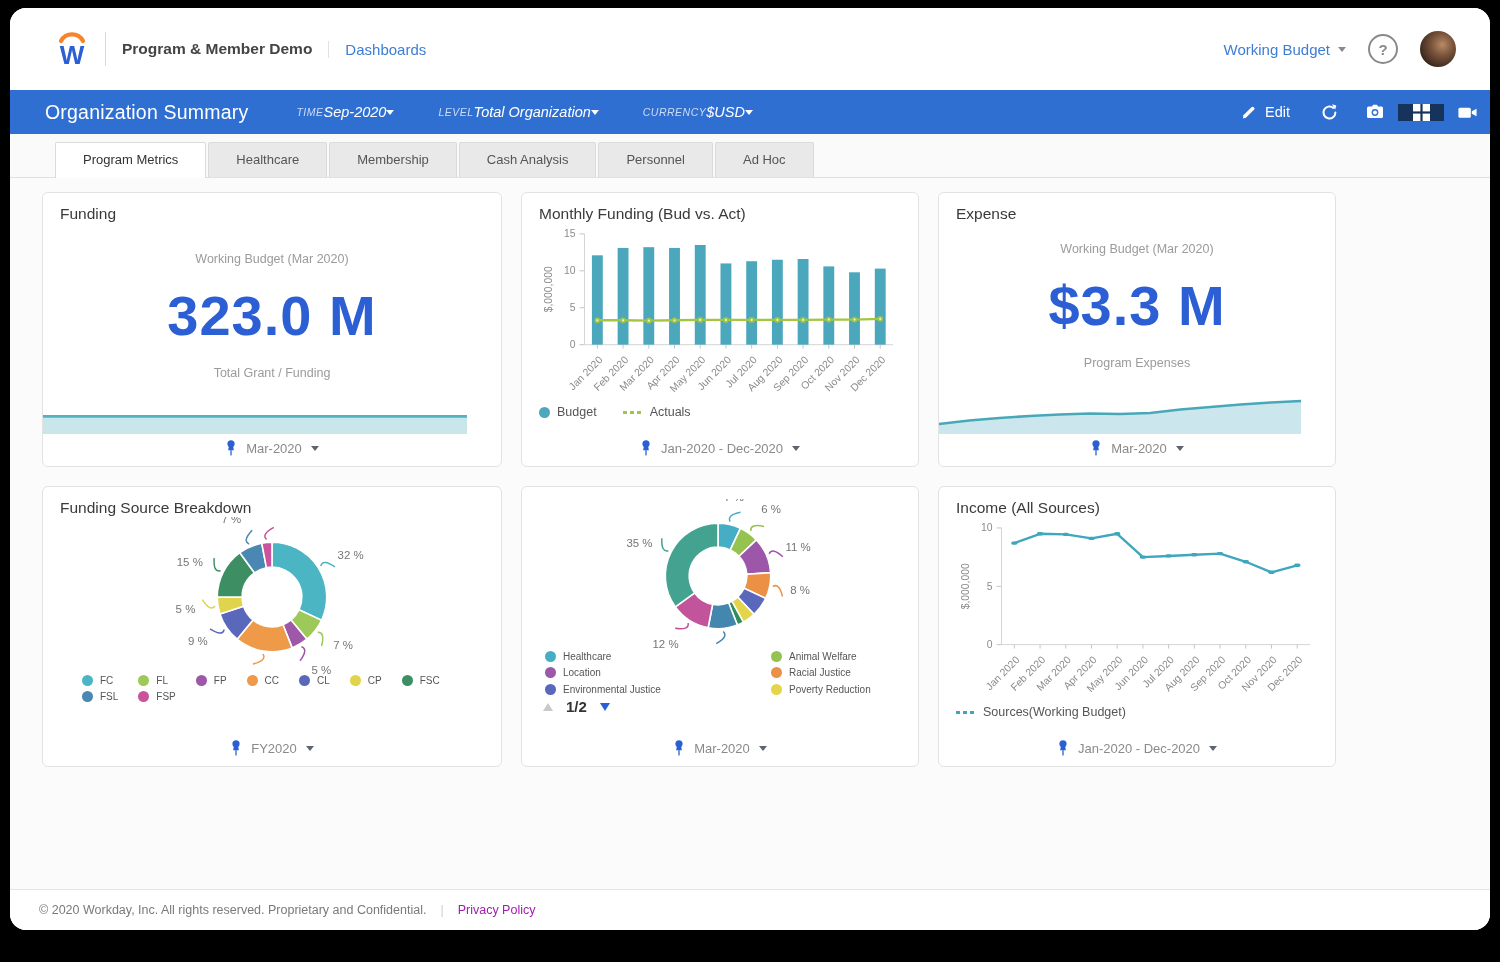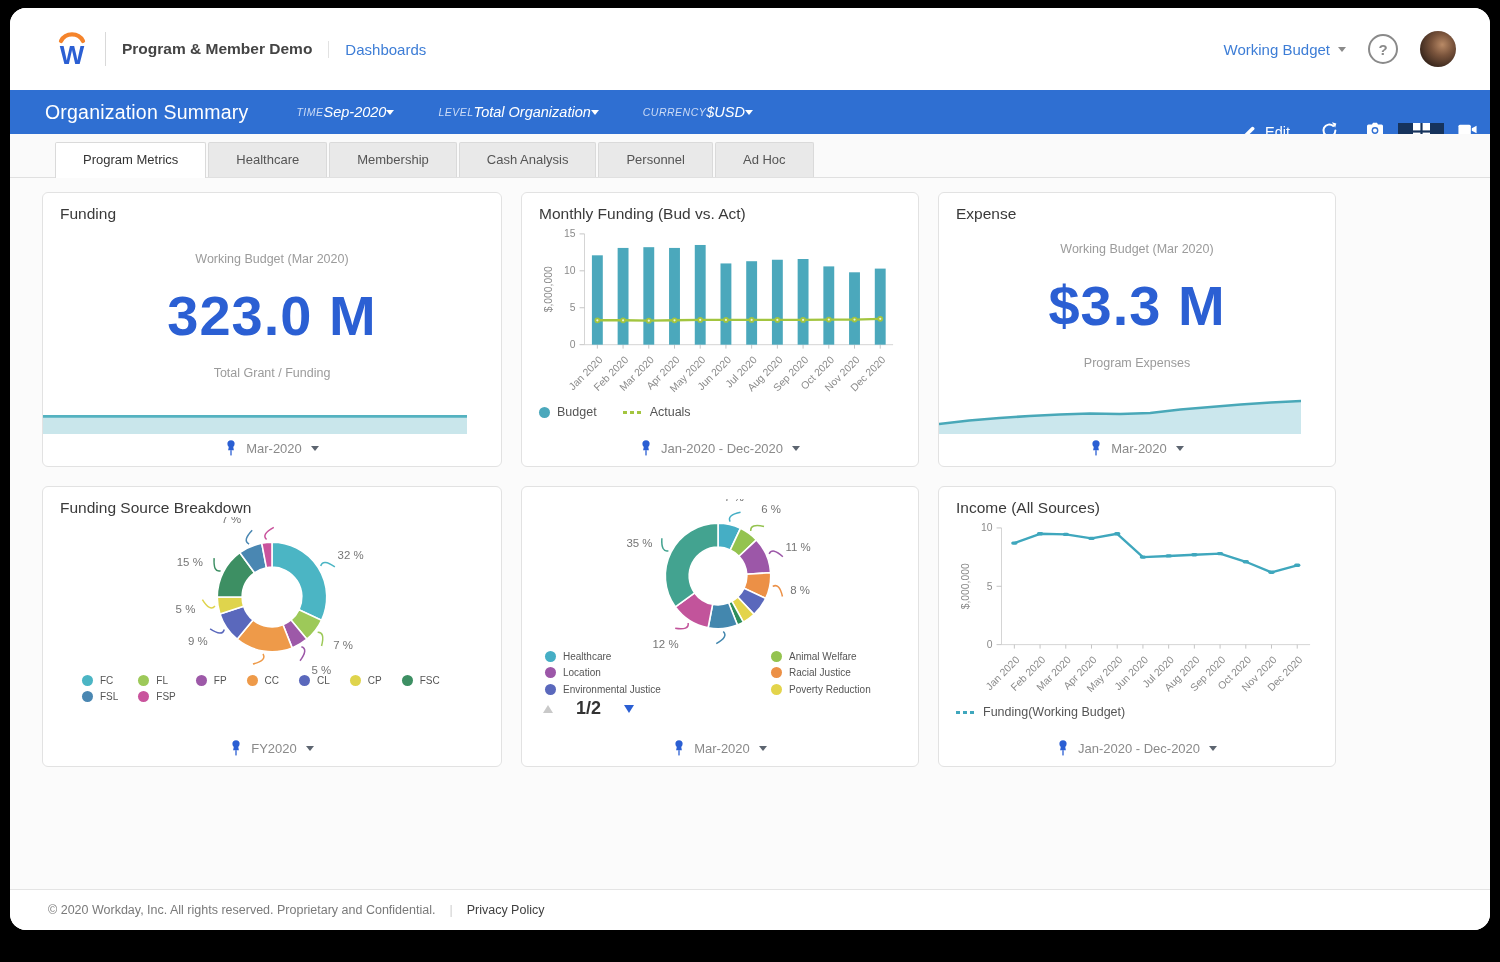--- a/index.html
+++ b/index.html
@@ -13,21 +13,21 @@
   .top-right{margin-left:auto;display:flex;align-items:center;gap:22px;}
   .budget-sel{display:flex;align-items:center;gap:8px;color:#3D7DD6;font-size:15px;cursor:pointer;}
   .help{width:26px;height:26px;border:2px solid #8a8a8a;border-radius:50%;color:#8a8a8a;font-size:15px;font-weight:700;display:flex;align-items:center;justify-content:center;cursor:pointer;}
   .avatar{width:36px;height:36px;border-radius:50%;background:radial-gradient(circle at 62% 38%, #b98a66 0%, #7a543c 35%, #34231a 78%, #1c120c 100%);cursor:pointer;}
   
   .bluebar{height:44px;background:#2F6FD2;display:flex;align-items:center;padding-left:35px;color:#fff;flex:0 0 auto;}
   .org-title{font-size:19.5px;font-weight:400;letter-spacing:.2px;margin-right:48px;}
   .filter{display:flex;align-items:center;margin-right:44px;cursor:pointer;font-style:italic;}
   .filter .flabel{font-size:10.5px;letter-spacing:.5px;color:#cddcf6;}
   .filter .fvalue{font-size:14.5px;color:#fff;}
-  .blue-actions{margin-left:auto;display:flex;align-items:flex-end;height:56px;}
+  .blue-actions{margin-left:auto;display:flex;align-items:center;height:56px;}
   .act-btn{display:flex;align-items:center;gap:8px;padding:0 16px;color:#fff;font-size:14.5px;cursor:pointer;}
   .act-btn.tile{width:46px;justify-content:center;padding:0;}
   .act-btn.active{background:#16335C;}
   .caret{display:inline-block;width:0;height:0;border-left:4.5px solid transparent;border-right:4.5px solid transparent;border-top:5.5px solid #5d6570;}
   .caret.w{border-top-color:#fff;}
   .caret.g{border-top-color:#8a8a8a;}
   
   .tabs{background:#fafafa;display:flex;align-items:flex-end;padding:8px 0 0 45px;border-bottom:1px solid #e0e0e0;flex:0 0 auto;}
   .tab{background:#e9e9e9;border:1px solid #dadada;border-bottom:none;padding:9px 27px 10px;font-size:13px;color:#555;cursor:pointer;margin-right:2px;border-radius:2px 2px 0 0;}
   .tab.active{background:#fff;color:#333;position:relative;margin-bottom:-1px;padding-bottom:11px;}
@@ -43,27 +43,27 @@
   .pin-row{flex:0 0 auto;margin-top:auto;display:flex;align-items:center;justify-content:center;gap:9px;padding-top:6px;cursor:pointer;}
   .pin-label{font-size:13px;color:#8a8a8a;}
   .chart-svg{display:block;width:100%;}
   .chart-legend{display:flex;justify-content:flex-start;align-items:center;gap:26px;font-size:12.5px;color:#555;flex:0 0 auto;}
   .legend-item{display:flex;align-items:center;gap:7px;cursor:pointer;}
   .dot{width:11px;height:11px;border-radius:50%;display:inline-block;background:#999;}
   .dashes{display:inline-block;width:20px;height:3px;background:repeating-linear-gradient(90deg,#A3C53F 0 4px,transparent 4px 7px);}
   .dashes.teal{background:repeating-linear-gradient(90deg,#3FA7BD 0 4px,transparent 4px 7px);}
   .pie-legend{display:grid;grid-template-columns:repeat(7,max-content);column-gap:20px;row-gap:5px;font-size:10px;color:#555;padding-left:22px;flex:0 0 auto;}
   .pie-legend.two-col{grid-template-columns:196px max-content;column-gap:30px;height:44px;overflow:hidden;padding-left:6px;}
-  .pager{display:flex;align-items:center;gap:23px;font-size:18px;color:#333;font-weight:700;padding:3px 0 0 4px;flex:0 0 auto;}
+  .pager{display:flex;align-items:center;gap:13px;font-size:15px;color:#333;font-weight:700;padding:3px 0 0 4px;flex:0 0 auto;}
   .tri-up{width:0;height:0;border-left:5px solid transparent;border-right:5px solid transparent;border-bottom:8px solid #c9c9c9;cursor:pointer;}
   .tri-down{width:0;height:0;border-left:5px solid transparent;border-right:5px solid transparent;border-top:8px solid #2B5FD3;cursor:pointer;}
   
-  .footer{flex:0 0 auto;height:40px;background:#fff;border-top:1px solid #e4e4e4;display:flex;align-items:center;padding-left:38px;font-size:12.5px;color:#7a7a7a;gap:14px;}
+  .footer{flex:0 0 auto;height:40px;background:#fff;border-top:1px solid #e4e4e4;display:flex;align-items:center;padding-left:29px;font-size:12.5px;color:#7a7a7a;gap:14px;}
   .footer .sep{color:#cfcfcf;}
-  .footer a{color:#404040;text-decoration:none;cursor:pointer;}
+  .footer a{color:#a21caf;text-decoration:none;cursor:pointer;}
 </style>
 </head>
 <body>
 
 <div class="window">
 
   <header class="topbar">
     <div class="brand">
       <span>
         <svg width="34" height="42" viewBox="0 0 34 42">
@@ -489,21 +489,21 @@
             <rect x="211.8" y="34.62" width="6.4" height="3.4" rx="1.7" fill="#3FA7BD"></rect>
             <rect x="237.8" y="33.44" width="6.4" height="3.4" rx="1.7" fill="#3FA7BD"></rect>
             <rect x="263.8" y="32.25999999999999" width="6.4" height="3.4" rx="1.7" fill="#3FA7BD"></rect>
             <rect x="289.8" y="40.52" width="6.4" height="3.4" rx="1.7" fill="#3FA7BD"></rect>
             <rect x="315.8" y="51.14" width="6.4" height="3.4" rx="1.7" fill="#3FA7BD"></rect>
             <rect x="341.8" y="44.06" width="6.4" height="3.4" rx="1.7" fill="#3FA7BD"></rect>
           </svg>
         <div class="chart-legend">
           <span class="legend-item">
             <span class="dashes teal"></span>
-            <span>Funding(Working Budget)</span>
+            <span>Sources(Working Budget)</span>
           </span>
         </div>
         <div class="pin-row">
           <svg width="12" height="16" viewBox="0 0 12 16">
               <circle cx="6" cy="3.8" r="3.6" fill="#2B5FD3"></circle>
               <path d="M3.8 6.8 h4.4 l0.7 3.4 h-5.8 z" fill="#2B5FD3"></path>
               <rect x="5.35" y="10" width="1.3" height="5.6" rx="0.65" fill="#2B5FD3"></rect>
             </svg>
           <span class="pin-label">Jan-2020 - Dec-2020</span>
           <span class="caret"></span>

